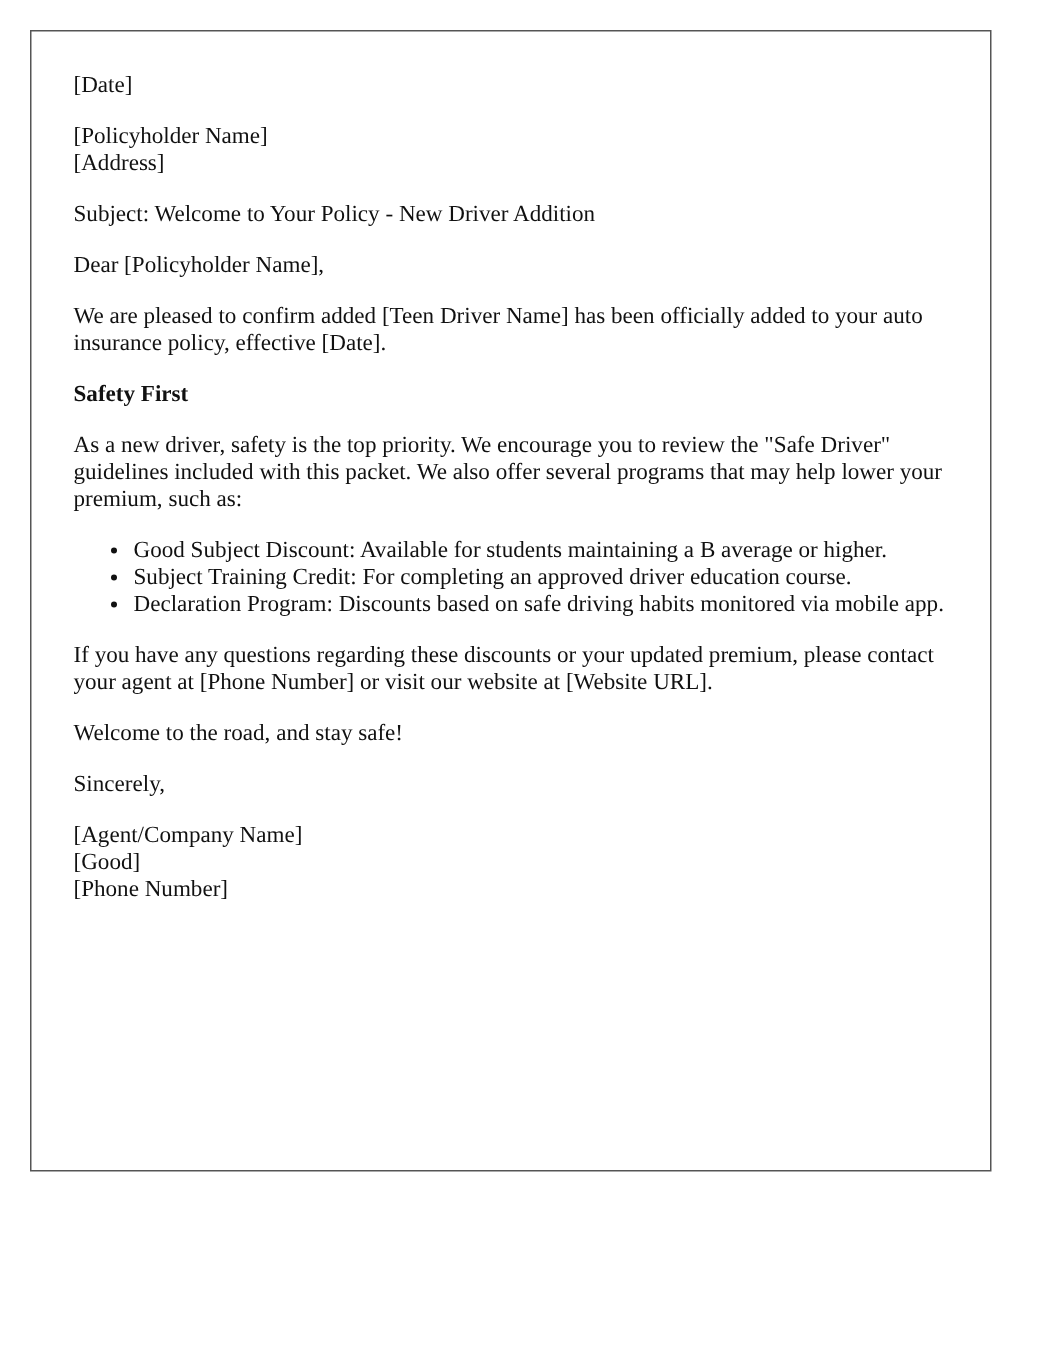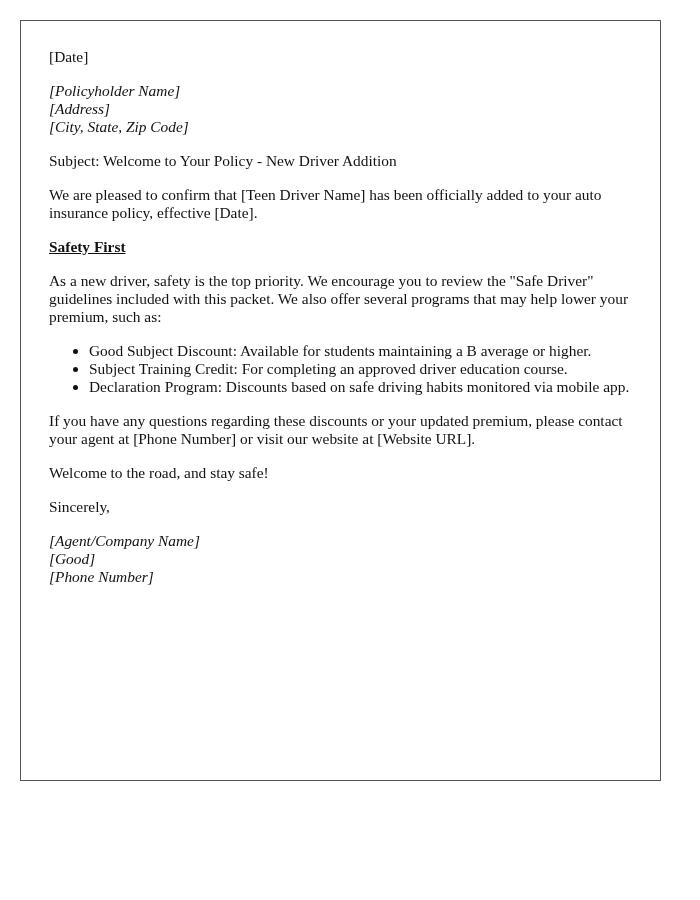--- a/index.html
+++ b/index.html
@@ -10,42 +10,42 @@
     width: 641px; height: 761px;
     box-sizing: border-box;
     border: 1px solid #555555;
     padding: 27px 28px 20px 28px;
     font-family: "Liberation Serif", serif;
     font-size: 15.4px;
     line-height: 18px;
     color: #111111;
   }
   p { margin: 0 0 16px 0; }
-  .heading { font-weight: bold; margin: 0 0 16px 0; text-decoration: underline; }
+  .heading { font-weight: bold; margin: 0 0 16px 0; }
   ul { margin: 0 0 16px 0; padding-left: 40px; }
   li { margin: 0; }
   b { font-weight: normal; }
-  .block span { display: block; font-style: italic; }
+  .block span { display: block; }
 </style>
 </head>
 <body>
 
 <div class="letter">
   <p>[Date]</p>
 
   <p class="block">
     <span>[Policyholder Name]</span>
     <span>[Address]</span>
-    <span>[City, State, Zip Code]</span>
   </p>
 
   <p>Subject: Welcome to Your Policy - New Driver Addition</p>
 
+  <p>Dear [Policyholder Name],</p>
 
-  <p><span>We are pleased to confirm that </span><b>[Teen Driver Name]</b><span> has been officially added to your auto insurance policy, effective </span><b>[Date]</b><span>.</span></p>
+  <p><span>We are pleased to confirm added </span><b>[Teen Driver Name]</b><span> has been officially added to your auto insurance policy, effective </span><b>[Date]</b><span>.</span></p>
 
 
   <p class="heading">Safety First</p>
 
   <p>As a new driver, safety is the top priority. We encourage you to review the "Safe Driver" guidelines included with this packet. We also offer several programs that may help lower your premium, such as:</p>
 
   <ul>
     <li><b>Good Subject Discount:</b><span> Available for students maintaining a B average or higher.</span></li>
     <li><b>Subject Training Credit:</b><span> For completing an approved driver education course.</span></li>
     <li><b>Declaration Program:</b><span> Discounts based on safe driving habits monitored via mobile app.</span></li>

